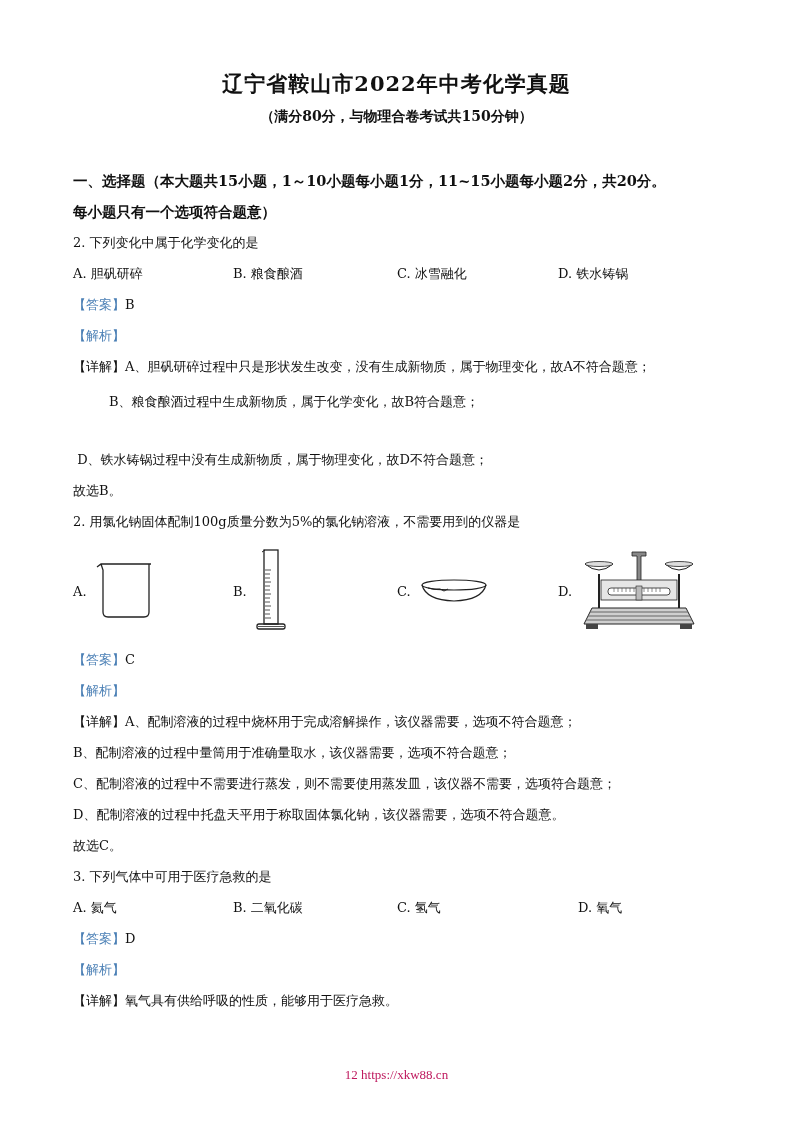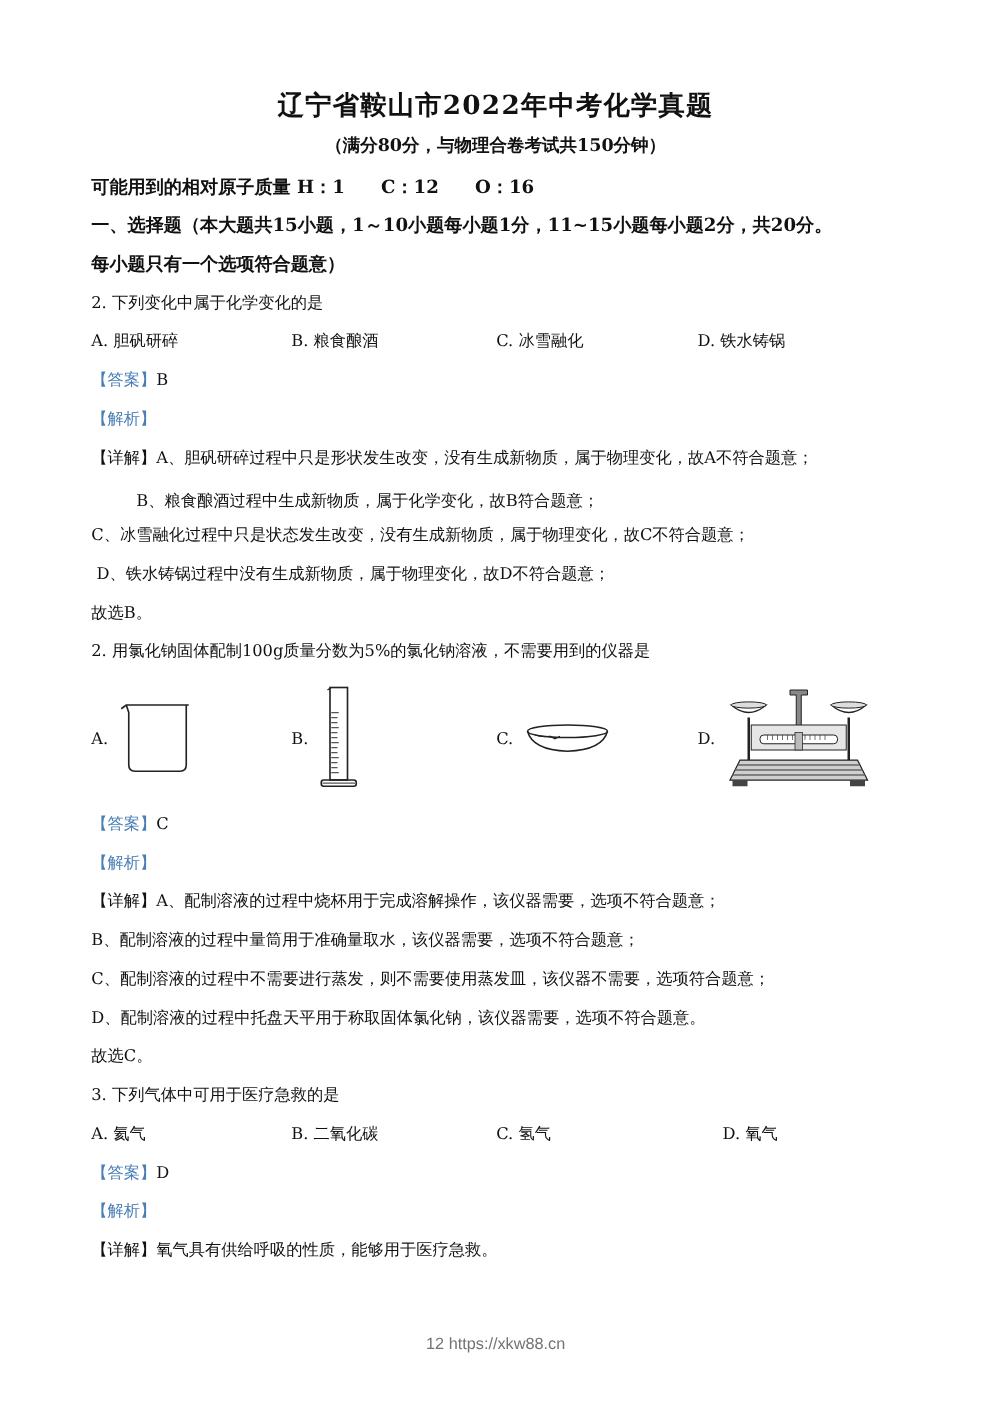--- a/index.html
+++ b/index.html
@@ -9,49 +9,47 @@
   .title { position: absolute; top: 70px; left: 0; width: 793px; text-align: center;
            font-size: 21px; font-weight: bold; letter-spacing: 1px; }
   .subtitle { position: absolute; top: 108px; left: 0; width: 793px; text-align: center;
               font-size: 14px; font-weight: bold; }
   .line { position: absolute; left: 73px; font-size: 13px; white-space: nowrap; line-height: 18px; }
   .bold { font-weight: bold; font-size: 14.5px; }
   .tag { color: #4a7fb5; }
   .opt { position: absolute; font-size: 13px; white-space: nowrap; line-height: 18px; }
   .img-opt { position: absolute; }
   .footer { position: absolute; top: 1067px; left: 0; width: 793px; text-align: center;
-            font-family: Liberation Sans, sans-serif; font-size: 13px; color: #737373; }
+            font-family: Liberation Serif, serif; font-size: 13px; color: #be185d; }
 </style>
 </head>
 <body>
 
 <div class="page">
 
   <div class="title">辽宁省鞍山市2022年中考化学真题</div>
   <div class="subtitle">（满分80分，与物理合卷考试共150分钟）</div>
 
-  <div class="line bold" style="top:141px;">可能用到的相对原子质量 H：1　　C：12　　O：16</div>
   <div class="line bold" style="top:172px;">一、选择题（本大题共15小题，1～10小题每小题1分，11~15小题每小题2分，共20分。</div>
   <div class="line bold" style="top:203px;">每小题只有一个选项符合题意）</div>
 
   <div class="line" style="top:234px;">2. 下列变化中属于化学变化的是</div>
   <div class="opt" style="top:265px; left:73px;">A. 胆矾研碎</div>
   <div class="opt" style="top:265px; left:233px;">B. 粮食酿酒</div>
   <div class="opt" style="top:265px; left:397px;">C. 冰雪融化</div>
   <div class="opt" style="top:265px; left:558px;">D. 铁水铸锅</div>
 
   <div class="line" style="top:296px;">
     <span class="tag">【答案】</span><span>B</span>
   </div>
   <div class="line tag" style="top:327px;">【解析】</div>
   <div class="line" style="top:358px;">
     <span>【详解】</span><span>A、胆矾研碎过程中只是形状发生改变，没有生成新物质，属于物理变化，故A不符合题意；</span>
   </div>
   <div class="line" style="top:393px;margin-left:36px;">B、粮食酿酒过程中生成新物质，属于化学变化，故B符合题意；</div>
-  <div class="line" style="top:420px;">C、冰雪融化过程中只是状态发生改变，没有生成新物质，属于物理变化，故C不符合题意；</div>
   <div class="line" style="top:451px; white-space:pre;"> D、铁水铸锅过程中没有生成新物质，属于物理变化，故D不符合题意；</div>
   <div class="line" style="top:482px;">故选B。</div>
 
   <div class="line" style="top:513px;">2. 用氯化钠固体配制100g质量分数为5%的氯化钠溶液，不需要用到的仪器是</div>
 
   <div class="opt" style="top:583px; left:73px;">A.</div>
   <div class="img-opt" style="left:95px; top:560px;">
     <svg width="60" height="60" viewBox="0 0 60 60">
       <path d="M2 7 L6 4 L56 4 M6 4 L8 10 L8 52 Q8 57 13 57 L49 57 Q54 57 54 52 L54 4" fill="none" stroke="#222" stroke-width="1.3"></path>
     </svg>

